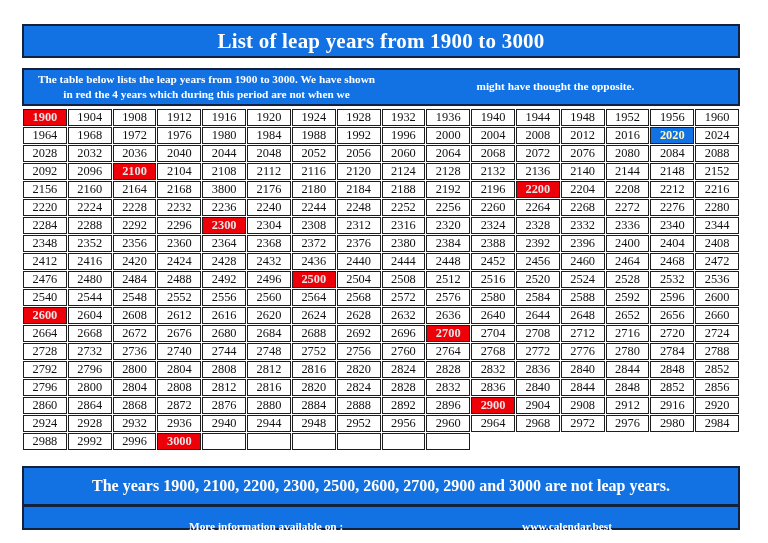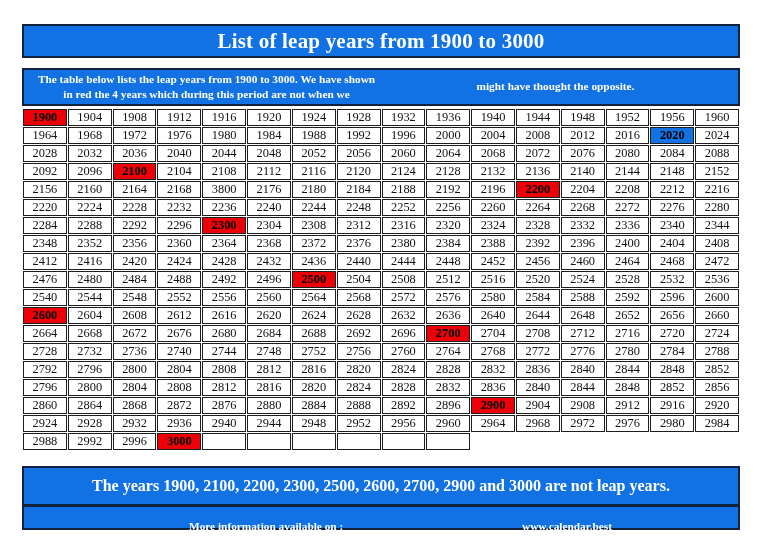--- a/index.html
+++ b/index.html
@@ -103,27 +103,27 @@
     color: #111111;
     text-align: center;
     vertical-align: middle;
     font-size: 12.4px;
     font-family: "Liberation Serif", serif;
     padding: 0;
     box-sizing: border-box;
   }
   #year-table td.red {
     background: #ee0008;
-    color: #000000;
+    color: #e5e5e5;
     font-weight: bold;
     border-color: #1d1d1d;
   }
   #year-table td.blue {
     background: #1272e4;
-    color: #000000;
+    color: #fef9c3;
     font-weight: bold;
     border-color: #1d1d1d;
   }
   #year-table td.empty {
     background: #ffffff;
   }
   #year-table td.blank {
     border: none;
     background: transparent;
   }

